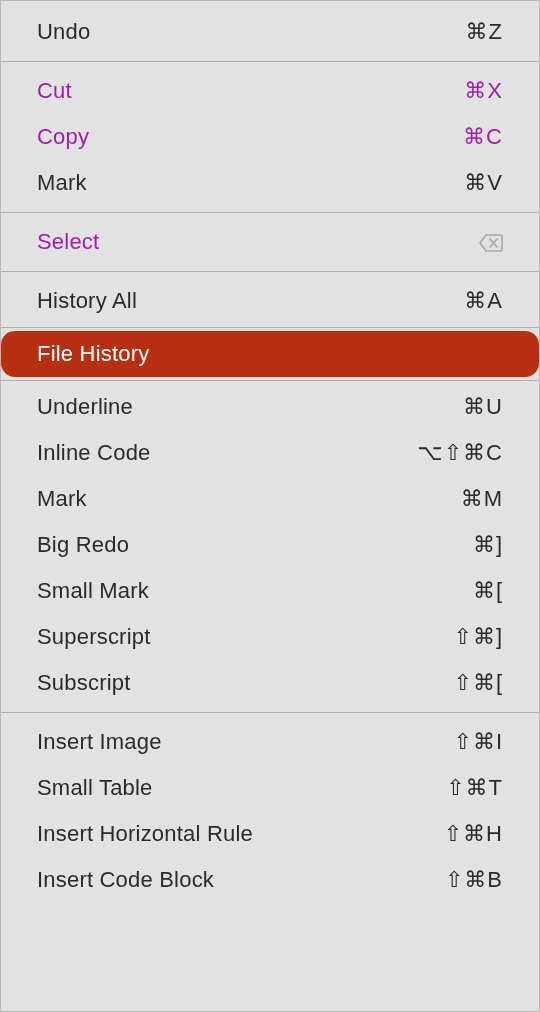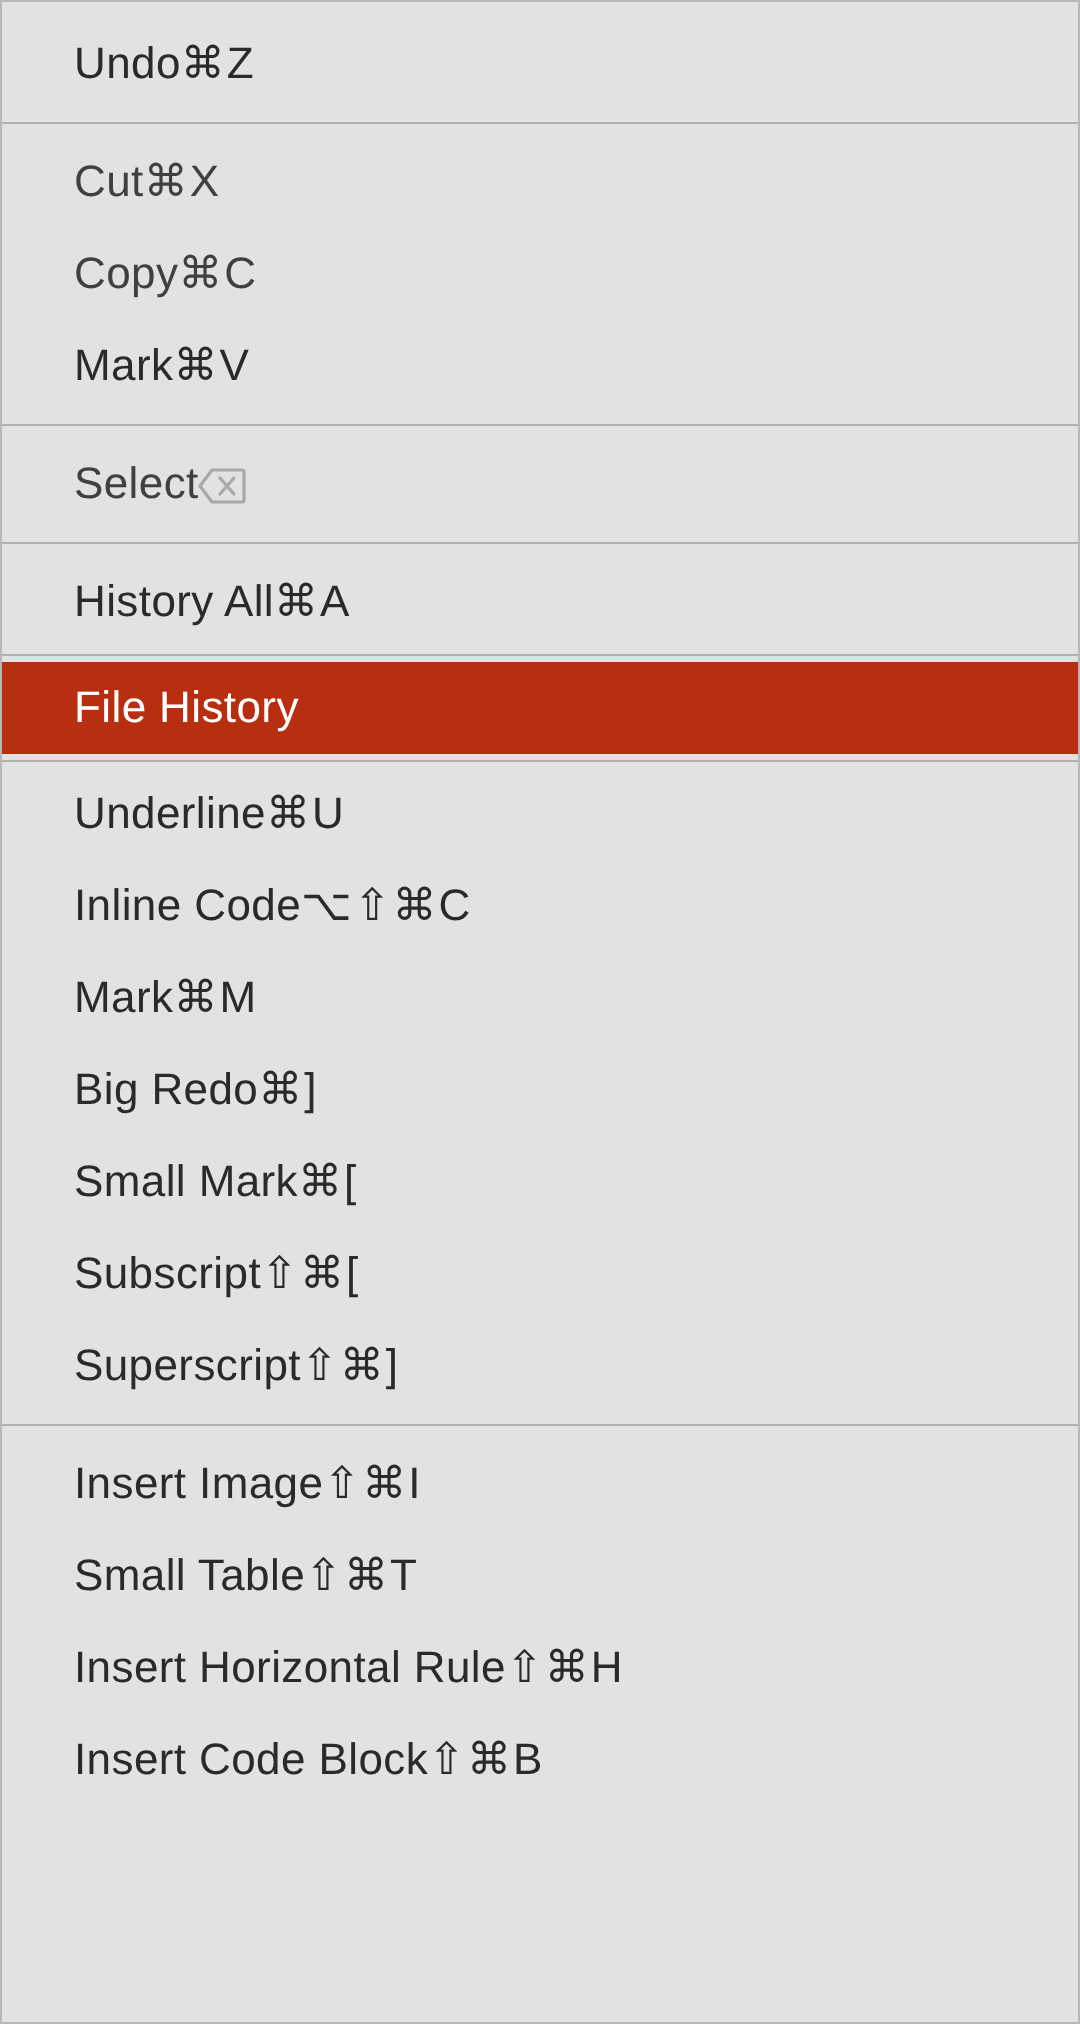--- a/index.html
+++ b/index.html
@@ -14,32 +14,34 @@
       height: 1012px;
       border: 1px solid #b8b8b8;
     }
     .menu {
       width: 100%;
       padding-top: 8px;
       padding-bottom: 8px;
     }
     .menu-item {
       display: flex;
+      justify-content: space-between;
       align-items: center;
       padding: 10px 36px 10px 36px;
       font-size: 22px;
       color: #2a2a2a;
       cursor: default;
     }
     .menu-item.disabled {
-      color: #404040;
+      color: #a21caf;
     }
     .menu-item.highlighted {
       background: #b82e11;
       color: #ffffff;
+      border-radius: 14px;
     }
     .menu-item .label {
       letter-spacing: 0.2px;
     }
     .menu-item .shortcut {
       font-size: 22px;
       letter-spacing: 1px;
     }
     .separator {
       height: 1px;
@@ -108,26 +110,26 @@
     </div>
     <div class="menu-item">
       <span class="label">Big Redo</span>
       <span class="shortcut">⌘]</span>
     </div>
     <div class="menu-item">
       <span class="label">Small Mark</span>
       <span class="shortcut">⌘[</span>
     </div>
     <div class="menu-item">
+      <span class="label">Superscript</span>
+      <span class="shortcut">⇧⌘]</span>
+    </div>
+    <div class="menu-item">
       <span class="label">Subscript</span>
       <span class="shortcut">⇧⌘[</span>
-    </div>
-    <div class="menu-item">
-      <span class="label">Superscript</span>
-      <span class="shortcut">⇧⌘]</span>
     </div>
     <div class="separator"></div>
     <div class="menu-item">
       <span class="label">Insert Image</span>
       <span class="shortcut">⇧⌘I</span>
     </div>
     <div class="menu-item">
       <span class="label">Small Table</span>
       <span class="shortcut">⇧⌘T</span>
     </div>

